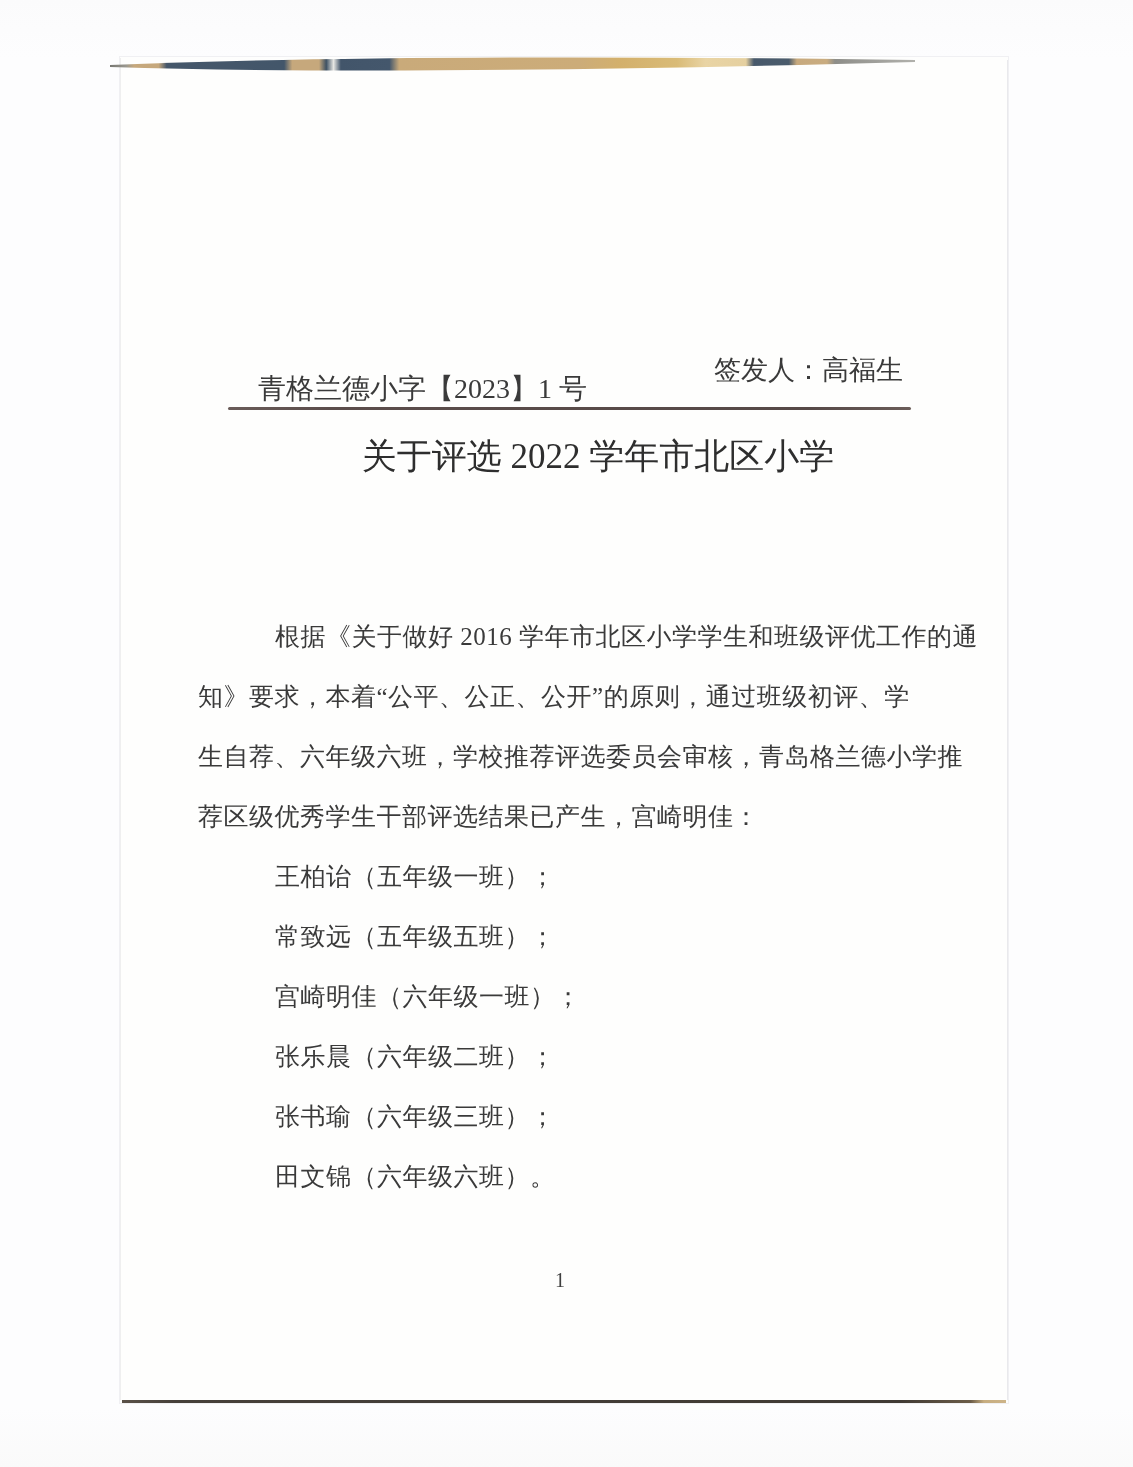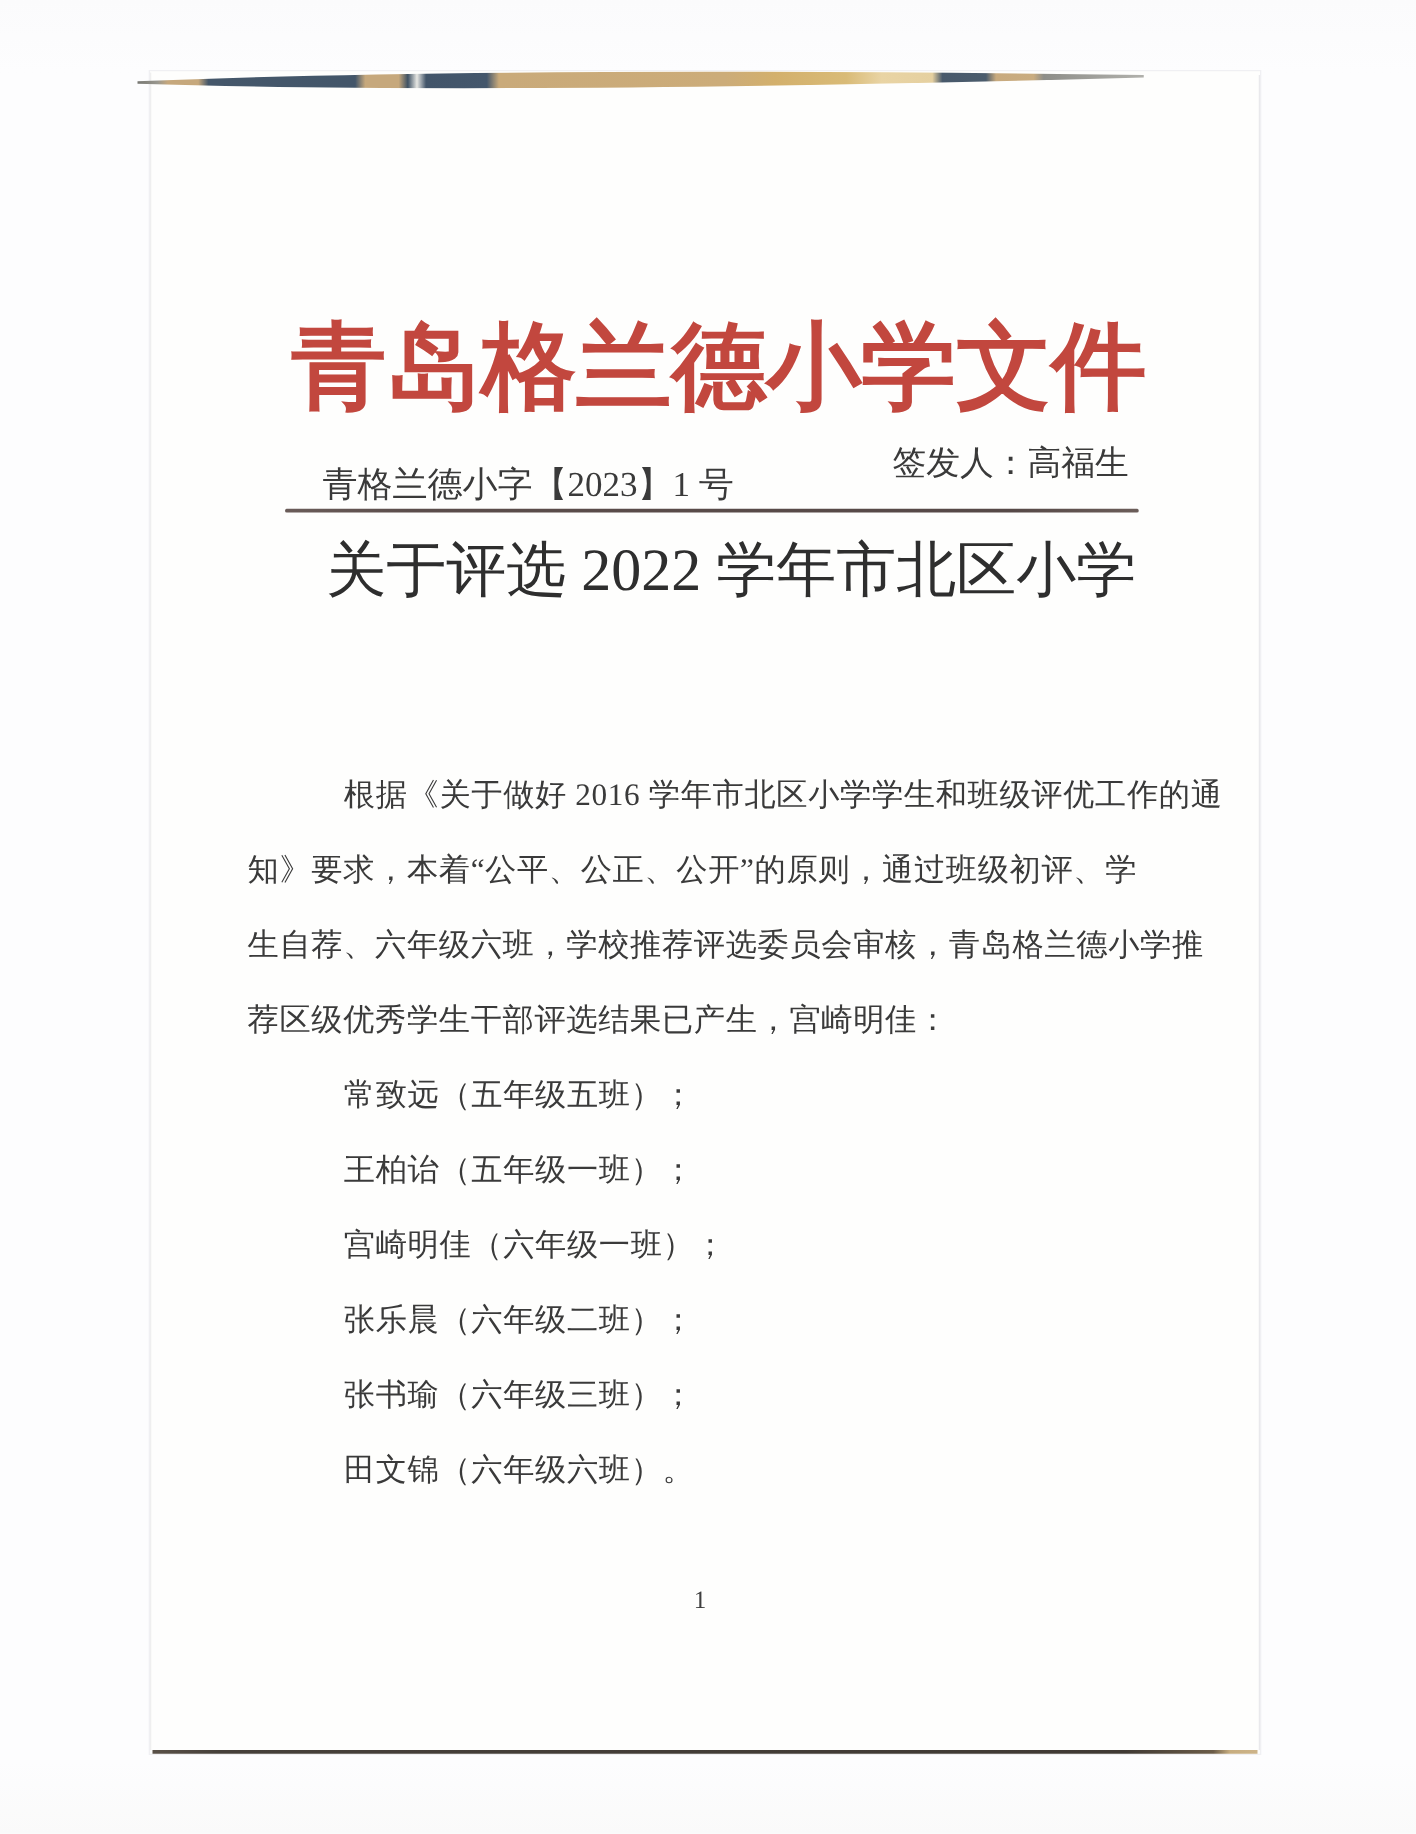--- a/index.html
+++ b/index.html
@@ -51,23 +51,23 @@
   }
   .head-divider {
     position: absolute;
     left: 228px; top: 407px;
     width: 683px; height: 3px;
     background: linear-gradient(90deg, #6a5c59 0%, var(--divider, #5b4d4b) 15%, #564947 85%, #6b5d59 100%);
     border-radius: 2px;
   }
   .notice-title {
     position: absolute;
-    left: 220px; width: 730px;
+    left: 233px; width: 730px;
     text-align: center;
-    font-size: 48px; line-height: 46px;
+    font-size: 35px; line-height: 46px;
     color: #2e2e2e;
     white-space: nowrap;
   }
   .notice-title.l1 { top: 434px; }
   .notice-title.l2 { top: 496px; }
   .body-block {
     position: absolute;
     left: 198px; top: 607px; width: 730px;
     font-size: 25px;
     color: var(--body_text, #3a3a3a);
@@ -138,36 +138,35 @@
         <stop offset="0.838" stop-color="#4b5c6c"></stop>
         <stop offset="0.848" stop-color="#c8aa7e"></stop>
         <stop offset="0.885" stop-color="#c9ac80"></stop>
         <stop offset="0.895" stop-color="#8e8e89"></stop>
         <stop offset="1.00" stop-color="#b3b3ae"></stop>
       </linearGradient>
     </defs>
     <path d="M110,15 Q 400,3 915,10 L 915,12 Q 400,26 110,17 Z" fill="url(#stripGrad)"></path>
   </svg>
 
-  <div class="red-head">青岛格兰德小学文件</div>
 
   <div class="doc-number">青格兰德小字【2023】1 号</div>
   <div class="issuer">签发人：高福生</div>
 
   <div class="head-divider"></div>
 
   <div class="notice-title l1">关于评选 2022 学年市北区小学</div>
 
   <div class="body-block">
     <div class="bline indent">根据《关于做好 2016 学年市北区小学学生和班级评优工作的通</div>
     <div class="bline">知》要求，本着“公平、公正、公开”的原则，通过班级初评、学</div>
     <div class="bline">生自荐、六年级六班，学校推荐评选委员会审核，青岛格兰德小学推</div>
     <div class="bline">荐区级优秀学生干部评选结果已产生，宫崎明佳：</div>
+    <div class="bline indent">王柏诒（五年级一班）；</div>
     <div class="bline indent">常致远（五年级五班）；</div>
-    <div class="bline indent">王柏诒（五年级一班）；</div>
     <div class="bline indent">宫崎明佳（六年级一班）；</div>
     <div class="bline indent">张乐晨（六年级二班）；</div>
     <div class="bline indent">张书瑜（六年级三班）；</div>
     <div class="bline indent">田文锦（六年级六班）。</div>
   </div>
 
   <div class="page-number">1</div>
 
   <div class="bottom-edge"></div>
 

